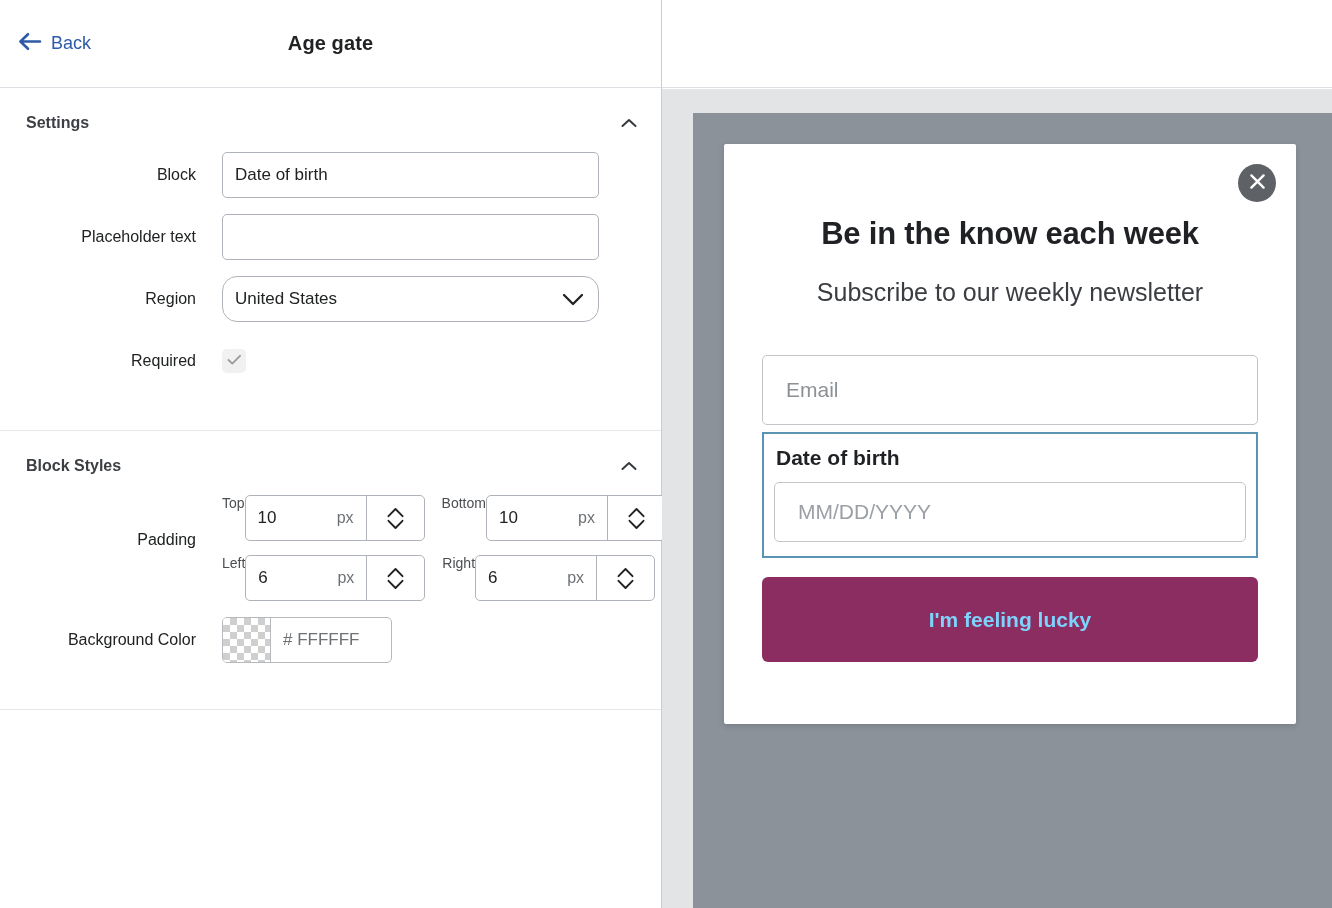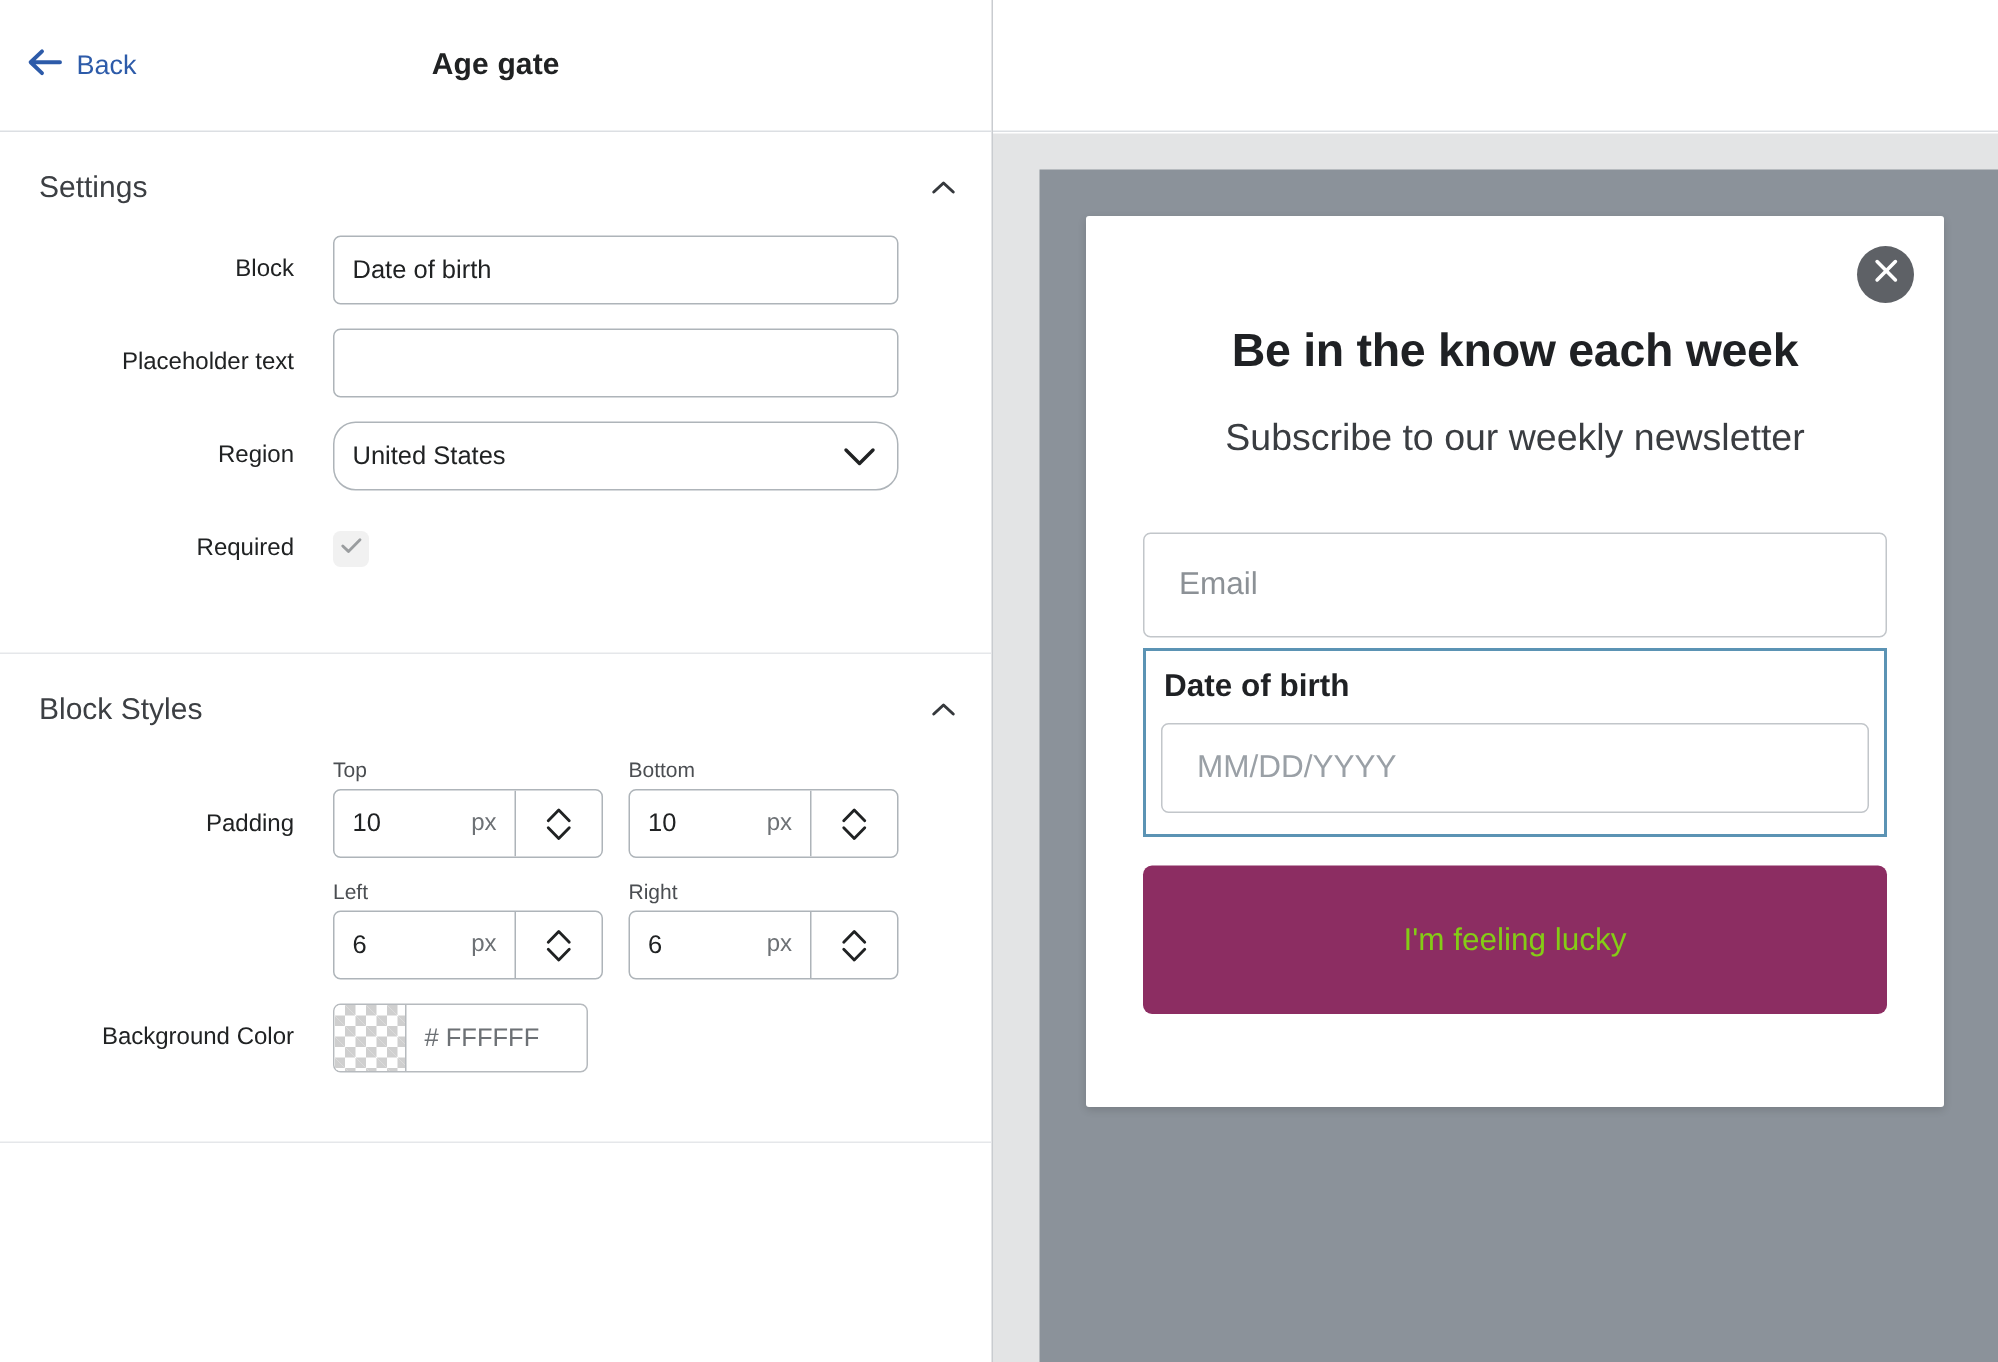--- a/index.html
+++ b/index.html
@@ -40,21 +40,21 @@
     letter-spacing: .1px;
   }
 
   
   .section { border-bottom: 1px solid #e5e7ea; }
   .section-head {
     display: flex; align-items: center; justify-content: space-between;
     padding: 26px 24px 20px 26px;
     cursor: pointer;
   }
-  .section-title { font-size: 20px; color: #3c3f43; }
+  .section-title { font-size: 16px; color: #3c3f43; font-weight: bold; }
   .chev-up { color: #36393d; }
 
   .section-body { padding: 0 24px 30px 26px; }
 
   .row {
     display: flex; align-items: flex-start;
     margin-bottom: 16px;
   }
   .row-label {
     width: 196px; min-width: 196px;
@@ -97,21 +97,21 @@
 
   .checkbox-disabled {
     width: 24px; height: 24px; margin-top: 11px;
     background: #f1f1f1; border-radius: 5px;
     display: flex; align-items: center; justify-content: center;
   }
 
   
   .pad-grid { display: flex; flex-direction: column; gap: 14px; }
   .pad-rowpair { display: flex; gap: 17px; }
-  .pad-col { display: flex; flex-direction: column; }
+  .pad-col { display: flex; flex-direction: row; }
   .pad-caption { font-size: 14px; color: #4b4e52; margin-bottom: 5px; }
   .stepper {
     display: flex; width: 180px; height: 46px;
     border: 1px solid #aeb4b9; border-radius: 5px;
     background: #fff; overflow: hidden;
   }
   .stepper-main {
     flex: 1; display: flex; align-items: center; justify-content: space-between;
     padding: 0 12px;
   }
@@ -221,24 +221,24 @@
     height: 60px;
     border: 1px solid #c2c6ca; border-radius: 5px;
     background: #fff;
     display: flex; align-items: center;
     padding-left: 23px;
     font-size: 21px; color: #9aa0a6;
     cursor: text;
   }
   .pv-cta {
     margin-top: 19px;
-    height: 99px;
+    height: 85px;
     background: #8c2d62; border-radius: 6px;
     display: flex; align-items: center; justify-content: center;
-    color: #84cc16; font-size: 21px; font-weight: normal;
+    color: #7dd3fc; font-size: 21px; font-weight: bold;
     cursor: pointer;
   }
 </style>
 </head>
 <body>
 
 <div class="app">
 
   <div class="left-panel">
 

